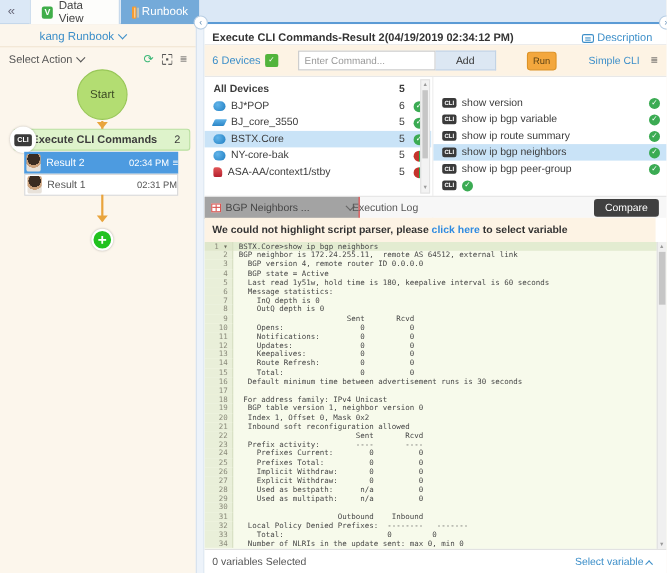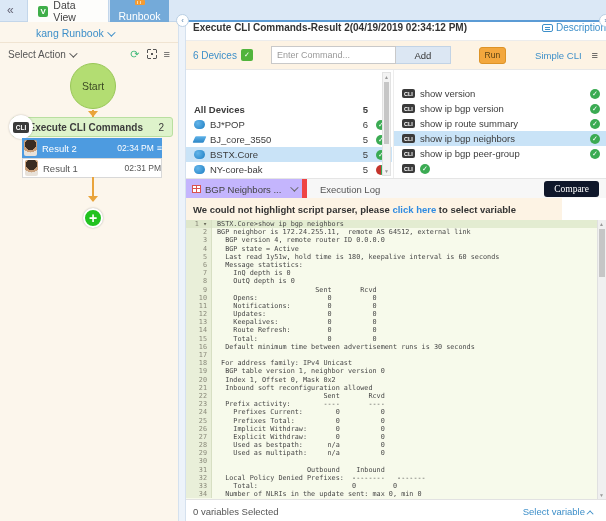--- a/index.html
+++ b/index.html
@@ -7,21 +7,21 @@
     font-family:"Liberation Sans", sans-serif; background:#fff; }
   #app { position:absolute; width:606px; height:521px; overflow:hidden; background:#fcf6ec; }
 
   
   .topbar { position:absolute; left:0; top:0; width:606px; height:22px;
     background:#dbe8f6; border-bottom:1px solid #c3d6ea; }
   .collapse-left { position:absolute; left:7px; top:3px; font-size:12px; color:#667; cursor:pointer; }
   .tab { position:absolute; top:0; height:22px; display:flex; align-items:center; gap:5px;
     padding:0 10px; font-size:10.5px; }
   .tab-dataview { left:27px; width:82px; background:#fdfdfb; color:#444; border-left:1px solid #c3d6ea; border-right:1px solid #c3d6ea; }
-  .tab-runbook { left:110px; width:59px; background:#74aad9; color:#fff;flex-direction:column; }
+  .tab-runbook { left:110px; width:71px; background:#74aad9; color:#fff; }
   .v-icon { width:11px; height:11px; background:#3fae49; border-radius:2px; color:#fff;
     font-size:8px; font-weight:bold; text-align:center; line-height:11px; }
   .book-icon { width:10px; height:11px; background:#f59b31; border-radius:1px; position:relative; }
   .book-icon:before { content:""; position:absolute; left:2px; top:1px; bottom:1px; width:1px;
     background:#fbd9a8; box-shadow:3px 0 0 #fbd9a8; }
 
   
   .left-panel { position:absolute; left:0; top:22px; width:178px; height:499px; background:#fcf6ec; }
   .runbook-title { position:absolute; left:8px; top:5px; font-size:10.5px; color:#3d8fc9; cursor:pointer;padding-left:28px; }
   .left-head { position:absolute; left:0; top:0; width:178px; height:21px; border-bottom:1px solid #f0e4d2; }
@@ -68,24 +68,24 @@
     border:1px solid #b9cfe4; border-radius:50%; color:#5b87b0; font-size:8px; line-height:11px;
     text-align:center; cursor:pointer; z-index:5; }
   .expand-btn { position:absolute; left:599px; top:14px; width:13px; height:13px; background:#fff;
     border:1px solid #b9cfe4; border-radius:50%; color:#5b87b0; font-size:8px; line-height:11px;
     text-align:center; cursor:pointer; z-index:5; }
 
   
   .right-panel { position:absolute; left:186px; top:20px; width:420px; height:501px; background:#fff;
     border-top:2px solid #5b9bd5; }
   .rp-header { position:absolute; left:0; top:0; width:420px; height:19px; background:#fff;
-    border-bottom:1px solid #ececec; display:flex; align-items:flex-start; }
+    border-bottom:1px solid #ececec; display:flex; align-items:flex-end; }
   .rp-title { font-size:10px; font-weight:bold; color:#333; padding-left:7px; flex:1; }
   .desc-link { display:flex; align-items:center; gap:3px; color:#3d8fc9; font-size:10px;
-    padding-right:0; cursor:pointer; }
+    padding-right:13px; cursor:pointer; }
   .desc-icon { width:11px; height:8px; border:1px solid #3d8fc9; border-radius:2px; position:relative; }
   .desc-icon:before { content:""; position:absolute; left:2px; top:2px; right:2px; height:1px;
     background:#3d8fc9; box-shadow:0 2px 0 #3d8fc9; }
 
   .rp-toolbar { position:absolute; left:0; top:19px; width:420px; height:28px; background:#fdf3e4;
     display:flex; align-items:center; }
   .devices-link { color:#3d8fc9; font-size:10px; margin-left:7px; cursor:pointer; }
   .green-check-dd { width:12px; height:12px; background:#52b43c; border-radius:2px; margin-left:4px;
     color:#fff; font-size:7px; text-align:center; line-height:12px; cursor:pointer; }
   .cmd-input { width:125px; height:18px; margin-left:18px; border:1px solid #c9c9c9; background:#fff;
@@ -105,50 +105,50 @@
   .dlist-scroll { position:absolute; left:196px; top:2px; width:9px; height:104px; background:#f3f3f3;
     border:1px solid #e2e2e2; font-size:5px; color:#999; text-align:center; }
   .dlist-thumb { position:absolute; left:1px; top:9px; width:5px; height:62px; background:#c6c6c6; }
   .dl-up { position:absolute; top:1px; left:1px; } .dl-dn { position:absolute; bottom:1px; left:1px; }
   .command-list { position:absolute; left:207px; top:0; width:213px; height:129px; padding-top:16px;
     border-left:1px solid #ededed; }
   .lrow { height:15px; display:flex; align-items:center; font-size:9.5px; color:#3c3c3c;
     padding:0 6px 0 8px; cursor:pointer; }
   .lrow.sel { background:#c9e3f7; }
   .lrow .nm { flex:1; white-space:nowrap; overflow:hidden; }
-  .lrow.hdr { font-weight:bold; cursor:default;margin-top:28px; }
+  .lrow.hdr { font-weight:bold; cursor:default; }
   .cnt { width:18px; text-align:right; margin-right:8px; }
   .dev-icon { width:11px; height:9px; margin-right:5px; flex:0 0 auto; }
   .dev-router { border-radius:50%/60%; background:radial-gradient(circle at 35% 35%, #63b5ea, #1f7ec2); }
   .dev-switch { background:linear-gradient(180deg,#5fb2e8,#2a85c6); transform:skewX(-25deg) scaleY(.7); border-radius:1px; }
   .dev-fw { background:linear-gradient(180deg,#e25757,#b41f2e); border-radius:2px 4px 2px 2px; width:8px; }
   .st { width:10px; height:10px; border-radius:50%; flex:0 0 auto; }
   .st-ok { background:#3bab53; color:#fff; font-size:7px; line-height:10px; text-align:center; }
   .st-half { background:linear-gradient(90deg,#c4342c 50%,#35a854 50%); }
   .cli-chip { background:#3a3a3a; color:#fff; font-size:5.5px; font-weight:bold; border-radius:2px;
     padding:1.5px 2px; margin-right:5px; flex:0 0 auto; }
 
   
   .rtabs { position:absolute; left:0; top:156px; width:420px; height:20px; background:#f7f7f7;
     border-top:1px solid #e5e5e5; }
-  .rtab1 { position:absolute; left:0; top:0; width:121px; height:20px; background:#c4b5fd;
-    border-right:5px solid #ef4444; display:flex; align-items:center; padding:0 6px; gap:4px;
+  .rtab1 { position:absolute; left:0; top:0; width:141px; height:20px; background:#a3a3a3;
+    border-right:1px solid #ef4444; display:flex; align-items:center; padding:0 6px; gap:4px;
     font-size:9.5px; color:#444; cursor:pointer; }
   .tbl-icon { width:9px; height:8px; border:1px solid #d9534f; position:relative; background:#fff; flex:0 0 auto; }
   .tbl-icon:before { content:""; position:absolute; left:0; right:0; top:2px; height:1px; background:#d9534f; }
   .tbl-icon:after { content:""; position:absolute; top:0; bottom:0; left:3px; width:1px; background:#d9534f; }
   .rtab1 .chev { margin-left:auto; color:#666; }
   .rtab2 { position:absolute; left:134px; top:0; height:20px; display:flex; align-items:center;
     font-size:9.5px; color:#555; cursor:pointer; }
-  .compare-btn { position:absolute; right:7px; top:2px; height:16px; background:#0f172a; color:#fff;
+  .compare-btn { position:absolute; right:7px; top:2px; height:16px; background:#404040; color:#fff;
     border:none; border-radius:3px; font-size:9.5px; padding:0 10px; cursor:pointer;
-    font-family:Liberation Serif, serif; }
-
-  
-  .warnbar { position:absolute; left:0; top:176px; width:376px; height:22px; background:#fdf3e4;
+    font-family:Liberation Sans, sans-serif; }
+
+  
+  .warnbar { position:absolute; left:0; top:176px; width:410px; height:22px; background:#fdf3e4;
     display:flex; align-items:center; font-size:9.5px; font-weight:bold; color:#333; padding-left:7px;
     white-space:pre; }
   .warnbar a { color:#2f8be0; cursor:pointer; text-decoration:none; }
 
   
   .code-area { position:absolute; left:0; top:198px; width:420px; height:279px; background:#f7faeb;
     overflow:hidden; }
   .code-line { display:flex; height:8.2px; font-family:"DejaVu Sans Mono",monospace; font-size:6.8px;
     line-height:8.2px; white-space:pre; }
   .code-line.first { background:#e3ecd1; }
@@ -301,21 +301,21 @@
         <span class="dl-dn">▼</span>
       </div>
       <div class="command-list" id="command-list">
           <div class="lrow">
             <span class="cli-chip">CLI</span>
             <span class="nm">show version</span>
             <span class="st st-ok">✓</span>
           </div>
           <div class="lrow">
             <span class="cli-chip">CLI</span>
-            <span class="nm">show ip bgp version</span>
+            <span class="nm">show ip bgp variable</span>
             <span class="st st-ok">✓</span>
           </div>
           <div class="lrow">
             <span class="cli-chip">CLI</span>
             <span class="nm">show ip route summary</span>
             <span class="st st-ok">✓</span>
           </div>
           <div class="lrow sel">
             <span class="cli-chip">CLI</span>
             <span class="nm">show ip bgp neighbors</span>

